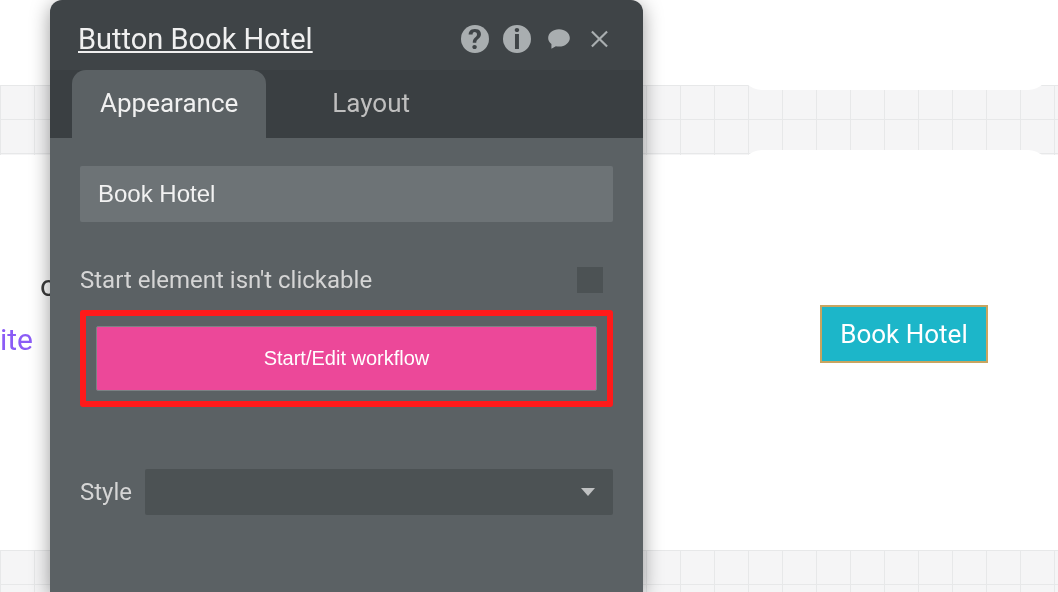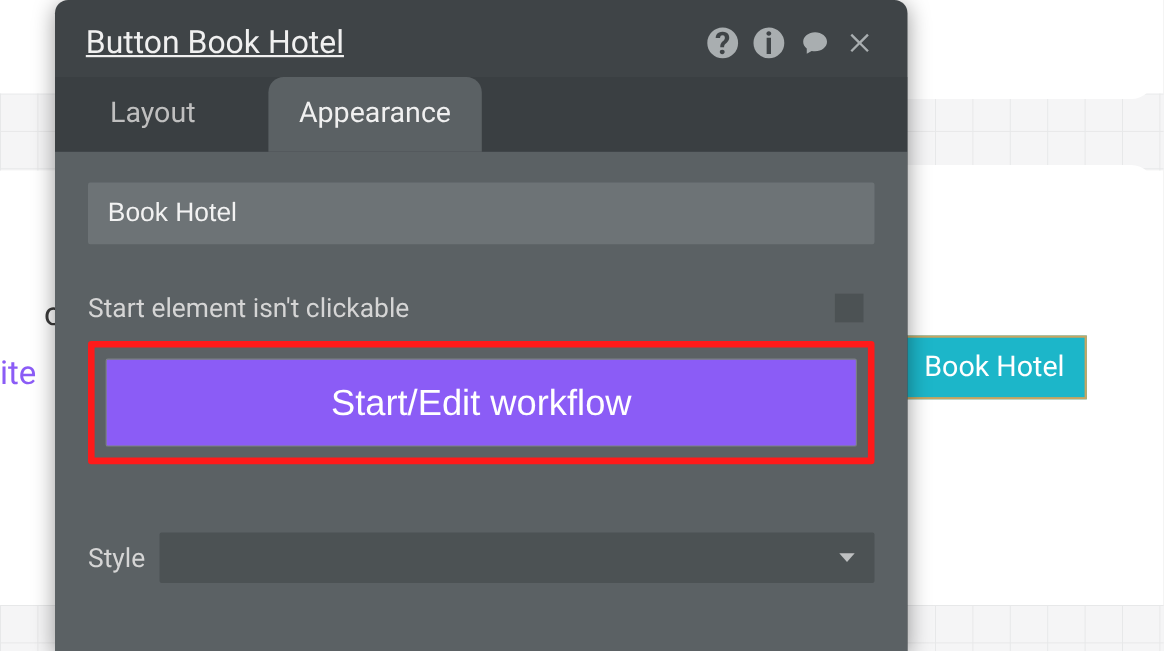--- a/index.html
+++ b/index.html
@@ -84,21 +84,21 @@
       justify-content: center;
       font-size: 26px;
       font-weight: 400;
     }
 
     
     .panel {
       position: absolute;
       left: 50px;
       top: 0;
-      width: 775px;
+      width: 593px;
       height: 592px;
       background: #3f4447;
       border-top-left-radius: 12px;
       border-top-right-radius: 12px;
       box-shadow: 0 4px 20px rgba(0,0,0,0.4);
       color: #e6e6e6;
       overflow: hidden;
     }
     .panel-header {
       display: flex;
@@ -193,25 +193,25 @@
       margin-right: 10px;
     }
     .action-button-wrap {
       margin-top: 16px;
       border: 6px solid #ff1a1a;
       padding: 10px;
       border-radius: 3px;
     }
     .action-button {
       width: 100%;
-      background: #8b5cf6;
+      background: #ec4899;
       border: 1px solid #7c8285;
       outline: none;
       padding: 20px 0;
-      font-size: 33px;
+      font-size: 20px;
       color: #ffffff;
       text-align: center;
       cursor: pointer;
       border-radius: 2px;
     }
     .style-row {
       display: flex;
       align-items: center;
       margin-top: 62px;
       gap: 13px;
@@ -262,22 +262,22 @@
       </span>
       <span class="close-icon">
         <svg viewBox="0 0 24 24">
             <path d="M18.3 5.71 12 12l6.3 6.29-1.41 1.42L10.59 13.4 4.3 19.71 2.89 18.3 9.17 12 2.89 5.71 4.3 4.29l6.29 6.3 6.3-6.3z"></path>
           </svg>
       </span>
     </div>
   </div>
 
   <div class="tabs">
+    <div class="tab active">Appearance</div>
     <div class="tab">Layout</div>
-    <div class="tab active">Appearance</div>
   </div>
 
   <div class="panel-body">
     <input class="text-input" value="Book Hotel" style="">
 
     <div class="checkbox-row">
       <span>Start element isn't clickable</span>
       <span class="checkbox-box"></span>
     </div>
 

